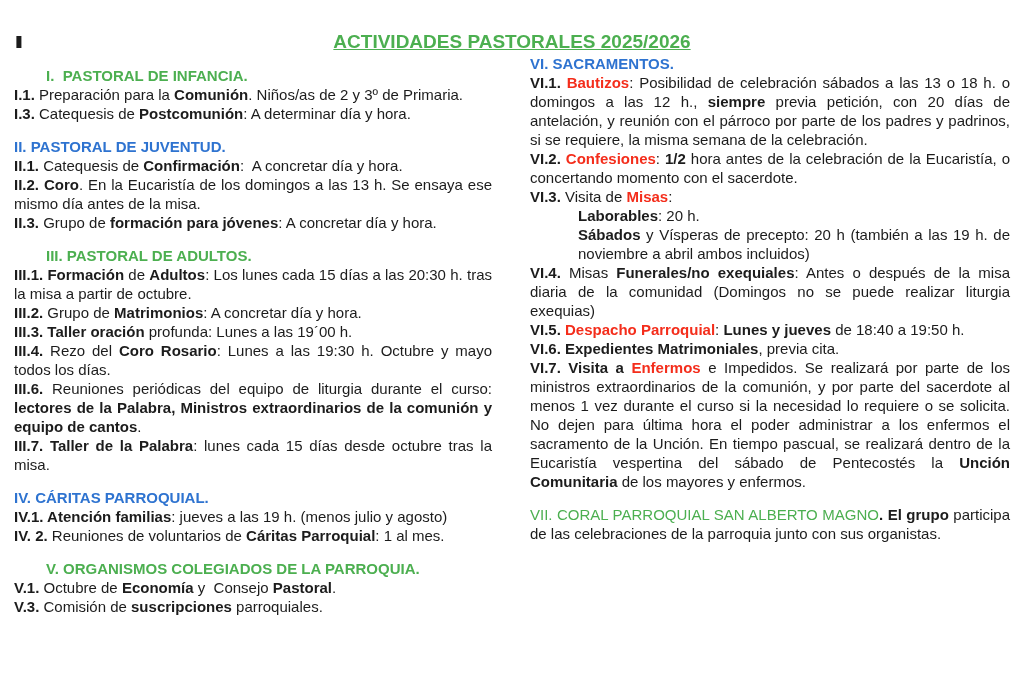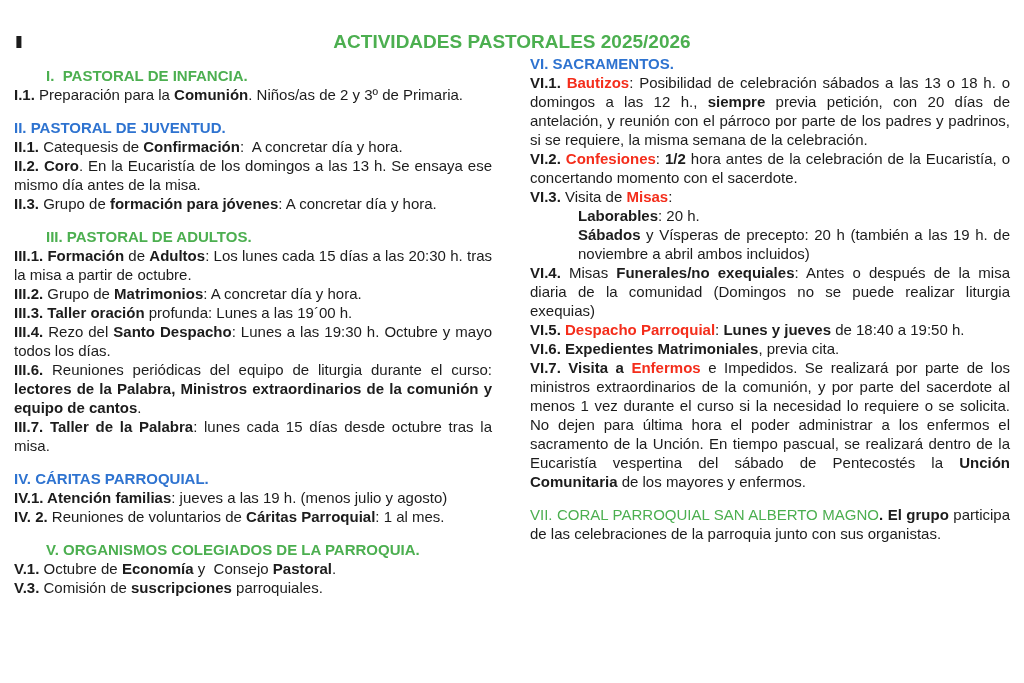--- a/index.html
+++ b/index.html
@@ -14,20 +14,21 @@
     width: 1024px; height: 683px; overflow: hidden;
     background: #ffffff;
     font-family: "Liberation Sans", sans-serif;
     color: var(--ink);
   }
   .page { width: 1024px; height: 683px; }
   .title-row { text-align: center; padding-top: 31px; height: 24px; }
   .doc-title {
     font-size: 19px; font-weight: bold;
     color: var(--green);
+    text-decoration: underline;
   }
   .columns {
     display: flex;
     padding: 0 14px;
     gap: 38px;
     margin-top: 2px;
   }
   .col { font-size: 15px; line-height: 19px; }
   .col-left  { width: 478px; }
   .col-right { width: 480px; padding-top: 21px; }
@@ -57,29 +58,30 @@
     <span class="doc-title">ACTIVIDADES PASTORALES 2025/2026</span>
   </div>
   <div class="columns">
     <div class="col col-left">
       <div class="marker-row">
         <span class="marker">I</span>
       </div>
       <div>
           <p class="heading h-green gap"><span>I.&nbsp; PASTORAL DE INFANCIA.</span></p>
           <p class="para"><span class="b">I.1. </span><span>Preparación para la </span><span class="b">Comunión</span><span>. Niños/as de 2 y 3º de Primaria.</span></p>
+          <p class="para"><span class="b">I.3. </span><span>Catequesis de </span><span class="b">Postcomunión</span><span>: A determinar día y hora.</span></p>
           <p class="heading h-blue gap"><span>II. PASTORAL DE JUVENTUD.</span></p>
           <p class="para"><span class="b">II.1. </span><span>Catequesis de </span><span class="b">Confirmación</span><span>:&nbsp; A concretar día y hora.</span></p>
           <p class="para"><span class="b">II.2. Coro</span><span>. En la Eucaristía de los domingos a las 13 h. Se ensaya ese mismo día antes de la misa.</span></p>
           <p class="para"><span class="b">II.3. </span><span>Grupo de </span><span class="b">formación para jóvenes</span><span>: A concretar día y hora.</span></p>
           <p class="heading h-green gap"><span>III. PASTORAL DE ADULTOS.</span></p>
           <p class="para"><span class="b">III.1. Formación</span><span> de </span><span class="b">Adultos</span><span>: Los lunes cada 15 días a las 20:30 h. tras la misa a partir de octubre.</span></p>
           <p class="para"><span class="b">III.2. </span><span>Grupo de </span><span class="b">Matrimonios</span><span>: A concretar día y hora.</span></p>
           <p class="para"><span class="b">III.3. Taller oración</span><span> profunda: Lunes a las 19´00 h.</span></p>
-          <p class="para"><span class="b">III.4. </span><span>Rezo del </span><span class="b">Santo Despacho</span><span>: Lunes a las 19:30 h. Octubre y mayo todos los días.</span></p>
+          <p class="para"><span class="b">III.4. </span><span>Rezo del </span><span class="b">Coro Rosario</span><span>: Lunes a las 19:30 h. Octubre y mayo todos los días.</span></p>
           <p class="para"><span class="b">III.6. </span><span>Reuniones periódicas del equipo de liturgia durante el curso: </span><span class="b">lectores de la Palabra, Ministros extraordinarios de la comunión y equipo de cantos</span><span>.</span></p>
           <p class="para"><span class="b">III.7. Taller de la Palabra</span><span>: lunes cada 15 días desde octubre tras la misa.</span></p>
           <p class="heading h-blue gap"><span>IV. CÁRITAS PARROQUIAL.</span></p>
           <p class="para"><span class="b">IV.1. Atención familias</span><span>: jueves a las 19 h. (menos julio y agosto)</span></p>
           <p class="para"><span class="b">IV. 2. </span><span>Reuniones de voluntarios de </span><span class="b">Cáritas Parroquial</span><span>: 1 al mes.</span></p>
           <p class="heading h-green gap"><span>V. ORGANISMOS COLEGIADOS DE LA PARROQUIA.</span></p>
           <p class="para"><span class="b">V.1. </span><span>Octubre de </span><span class="b">Economía</span><span> y&nbsp; Consejo </span><span class="b">Pastoral</span><span>.</span></p>
           <p class="para"><span class="b">V.3. </span><span>Comisión de </span><span class="b">suscripciones</span><span> parroquiales.</span></p>
         </div>
     </div>

